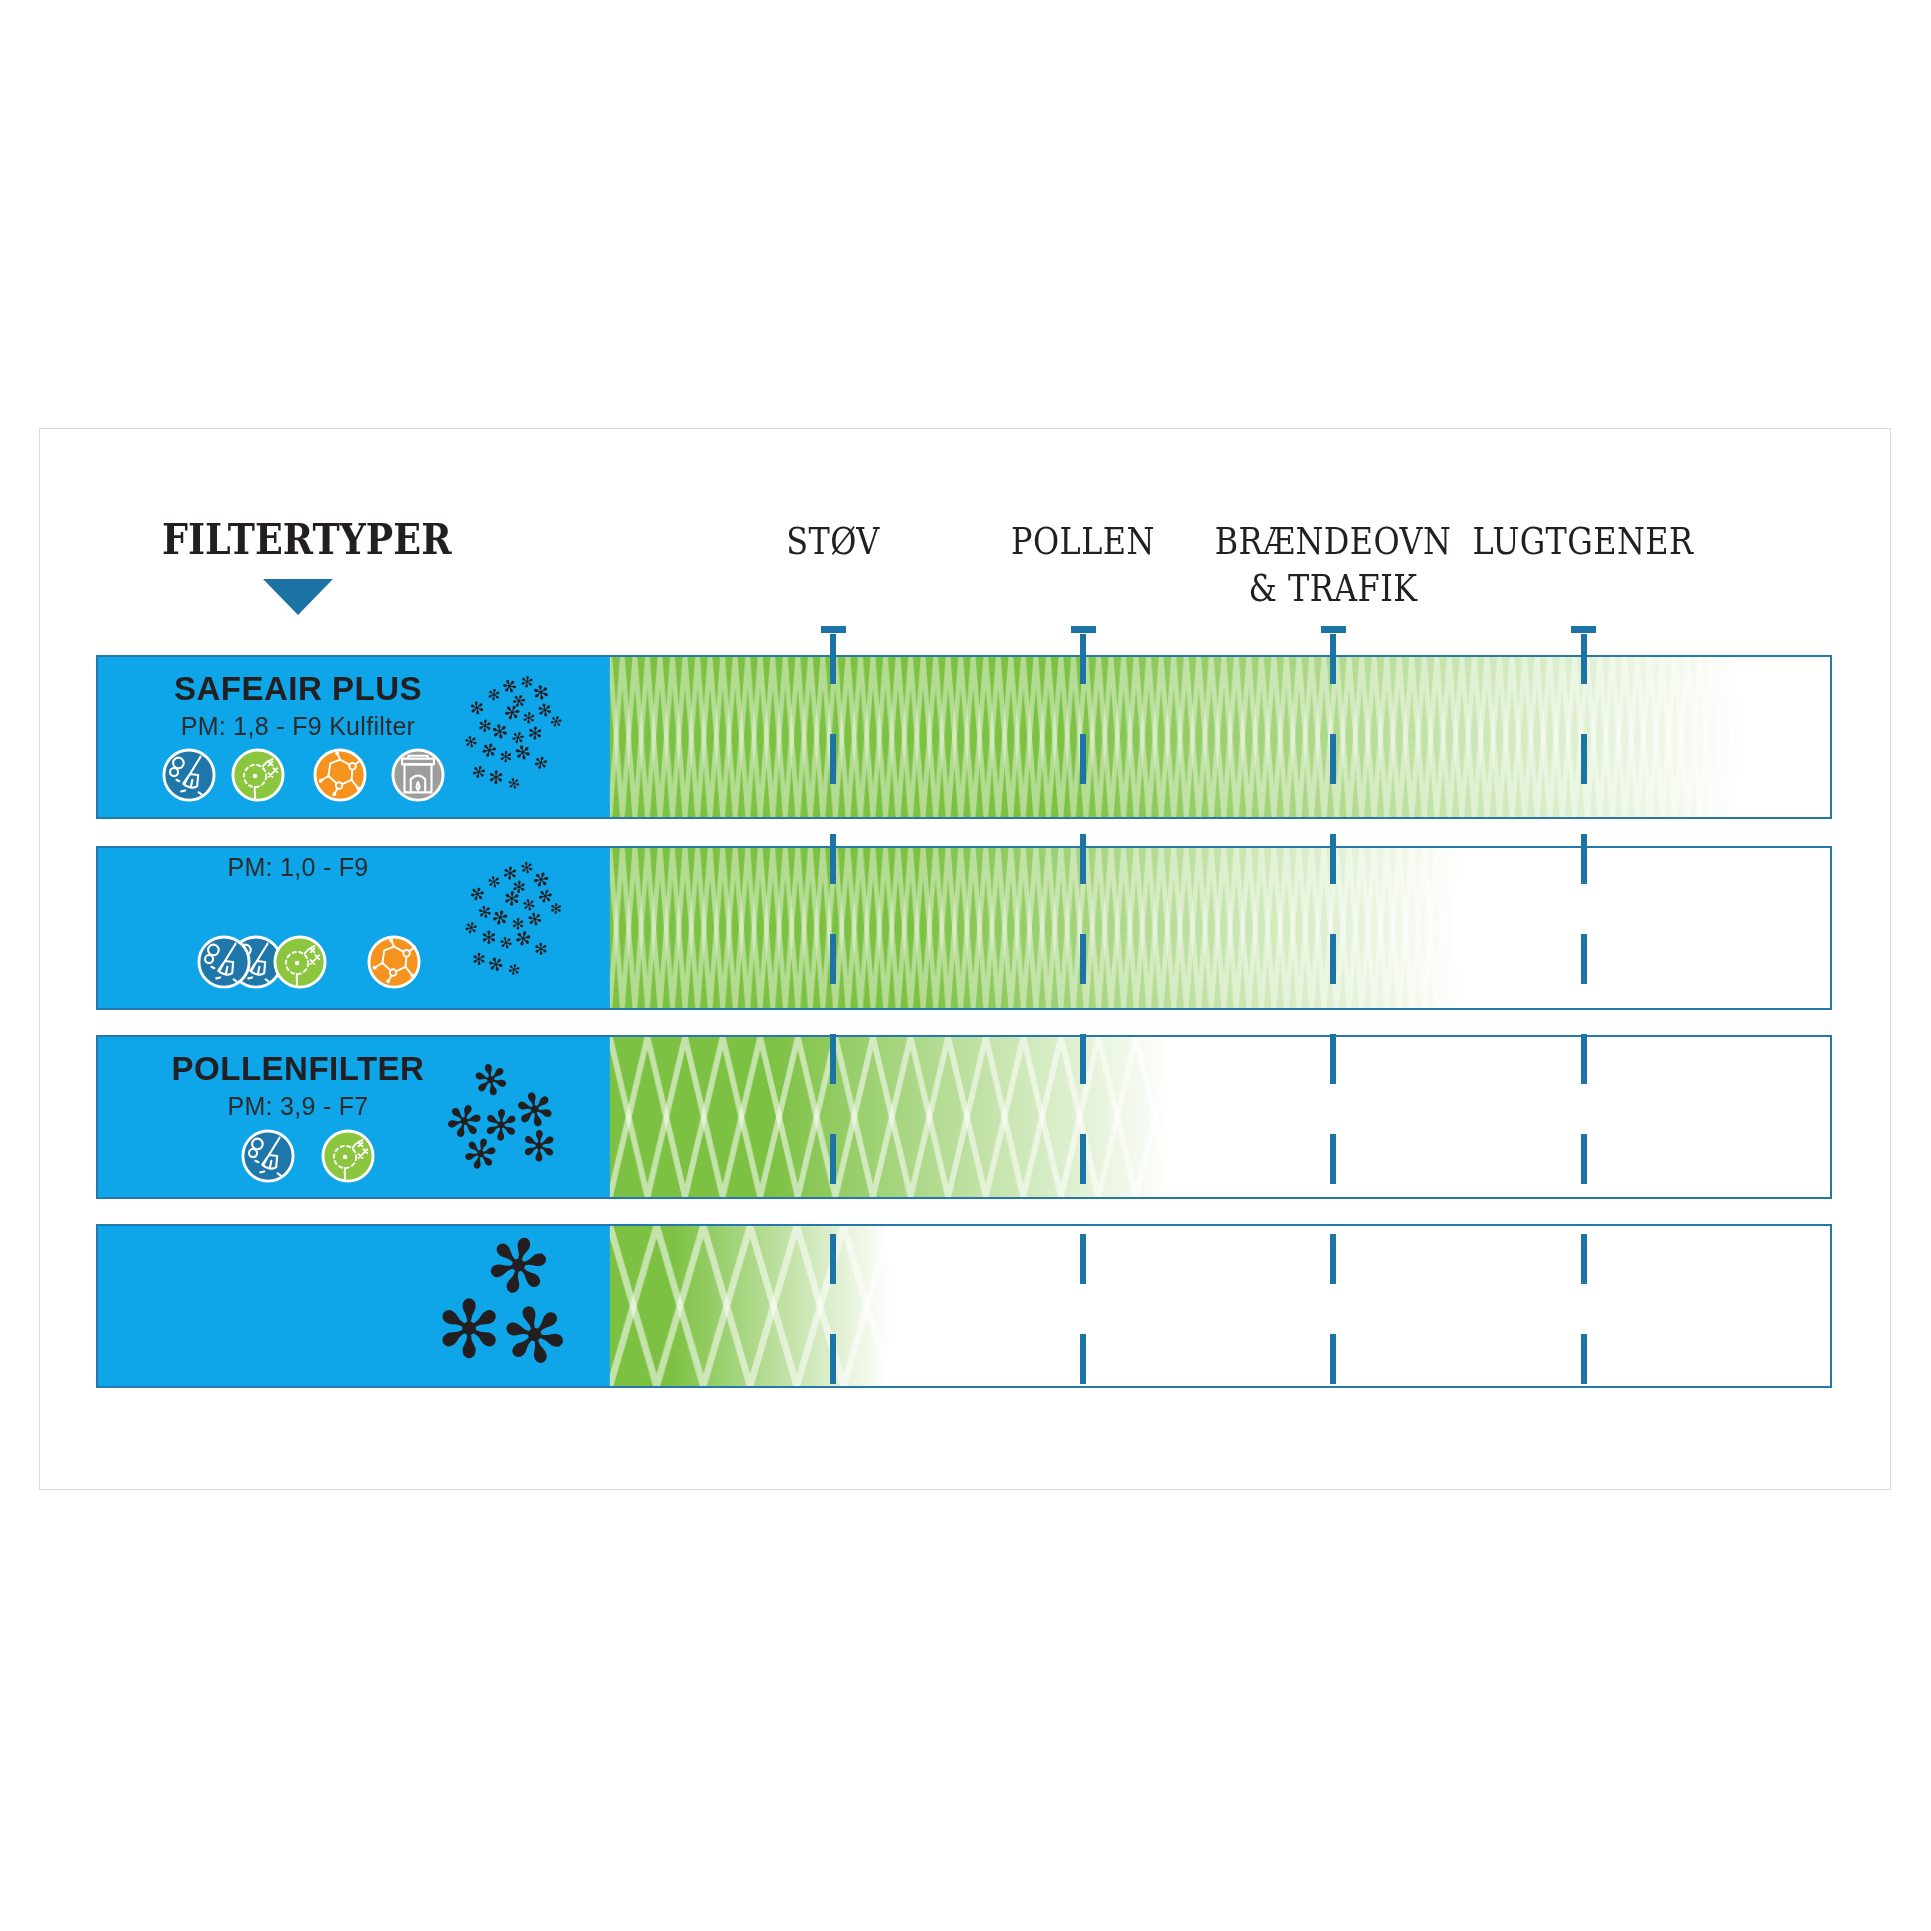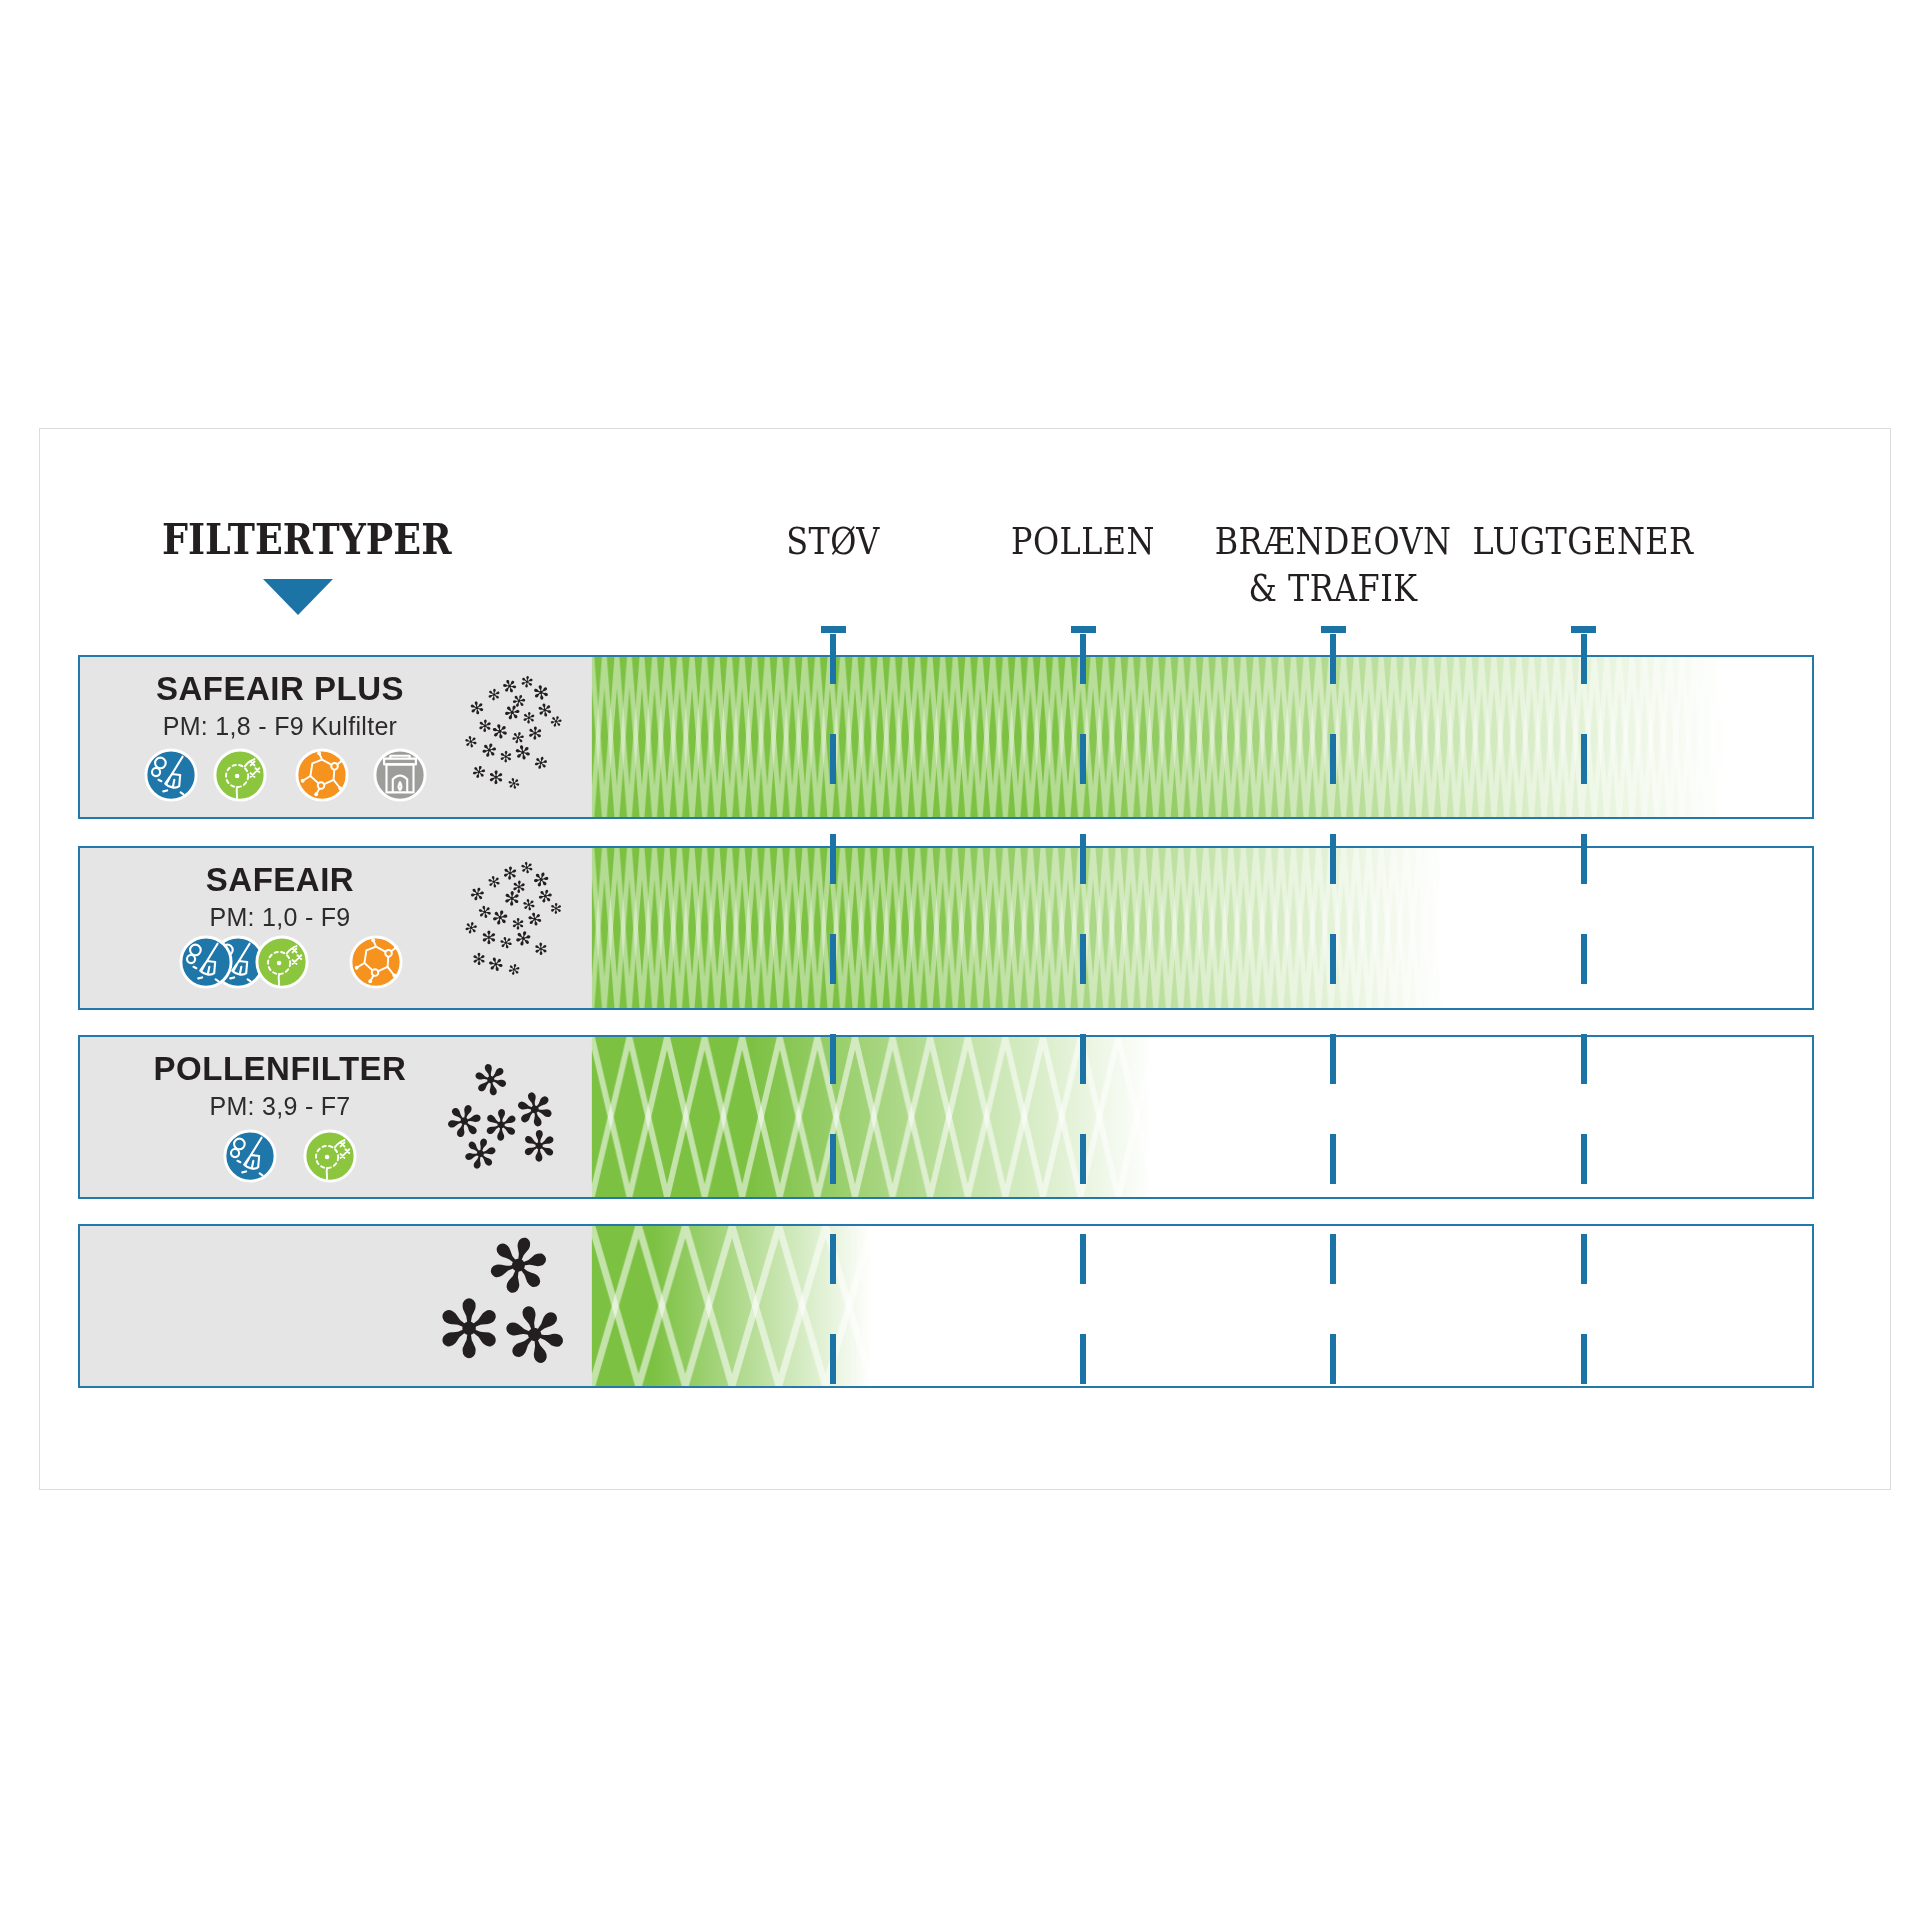--- a/index.html
+++ b/index.html
@@ -8,21 +8,21 @@
   .abs{position:absolute;}
   #outer-box{left:39px;top:428px;width:1850px;height:1060px;border:1px solid #dcdcdc;background:#ffffff;}
   #main-title{left:162px;top:514px;font-family:"DejaVu Serif",serif;font-weight:700;font-size:43px;
               letter-spacing:0px;transform:scaleX(.85);transform-origin:left top;white-space:nowrap;}
   #header-arrow{left:263px;top:579px;width:0;height:0;border-left:35px solid transparent;
                 border-right:35px solid transparent;border-top:36px solid #1C73A5;}
   .tick-label{top:518px;font-family:"DejaVu Serif",serif;font-weight:400;font-size:38px;line-height:47px;
               text-align:center;white-space:pre-line;transform:translateX(-50%) scaleX(.84);letter-spacing:0.5px;}
   .pin-cap{width:25px;height:6.8px;background:#1C73A5;}
   .pin-line{width:5.8px;background:repeating-linear-gradient(180deg,#1C73A5 0 50px,rgba(0,0,0,0) 50px 100px);}
-  .filter-row{left:78px;width:1732px;height:160px;border:2.9px solid #2478AA;background:#e5e5e5;}
+  .filter-row{left:96px;width:1732px;height:160px;border:2.9px solid #2478AA;background:#0ea5e9;}
   .row-label{left:0;top:0;width:400px;height:100%;text-align:center;}
   .row-title{margin-top:12.6px;font-size:33px;font-weight:700;letter-spacing:0.5px;}
   .row-spec{margin-top:4.8px;font-size:25px;font-weight:400;color:#2e2b2c;letter-spacing:0.3px;}
   .row-bar{left:511px;top:0;width:1221px;height:160px;overflow:hidden;}
   .bar-fade{left:0;top:0;width:100%;height:100%;}
   .row-icon{width:54px;height:54px;}
   .particle{position:absolute;color:#231F20;line-height:1;transform:translate(-50%,-50%);}
 </style>
 </head>
 <body>
@@ -118,21 +118,20 @@
           <defs>
             <pattern id="zz1" width="26" height="166" patternUnits="userSpaceOnUse">
               <rect width="26" height="166" fill="#7CC142"></rect>
               <path d="M0,0 L13,166 L26,0" fill="none" stroke="#ffffff" stroke-opacity="0.42" stroke-width="5"></path>
               <path d="M0,166 L13,0 L26,166" fill="none" stroke="#ffffff" stroke-opacity="0.42" stroke-width="5"></path>
             </pattern>
           </defs>
           <rect width="1265" height="166" fill="url(#zz1)"></rect>
         </svg><div class="bar-fade abs" style="background: linear-gradient(90deg, rgba(255, 255, 255, 0) 25%, rgb(255, 255, 255) 70%);"></div></div>
     <div class="row-label abs">
-      <div class="row-title">SAFEAIR</div>
       <div class="row-spec">PM: 1,0 - F9</div>
     </div>
     <div class="row-icons abs">
         <div class="row-icon abs" style="left: 131px; top: 87px;"><svg viewBox="0 0 56 56" width="54" height="54">
             <circle cx="28" cy="28" r="26" fill="#1E76A9" stroke="#ffffff" stroke-width="3"></circle>
             <g fill="none" stroke="#fff" stroke-width="2.2" stroke-linecap="round" stroke-linejoin="round">
               <circle cx="17" cy="15.5" r="5.5"></circle>
               <circle cx="12.5" cy="25" r="4.2"></circle>
               <path d="M40,9 L29,27"></path>
               <path d="M29,27 L22,37 C26,41 33,42.5 36.5,39.5 L37.5,28 Z"></path>

